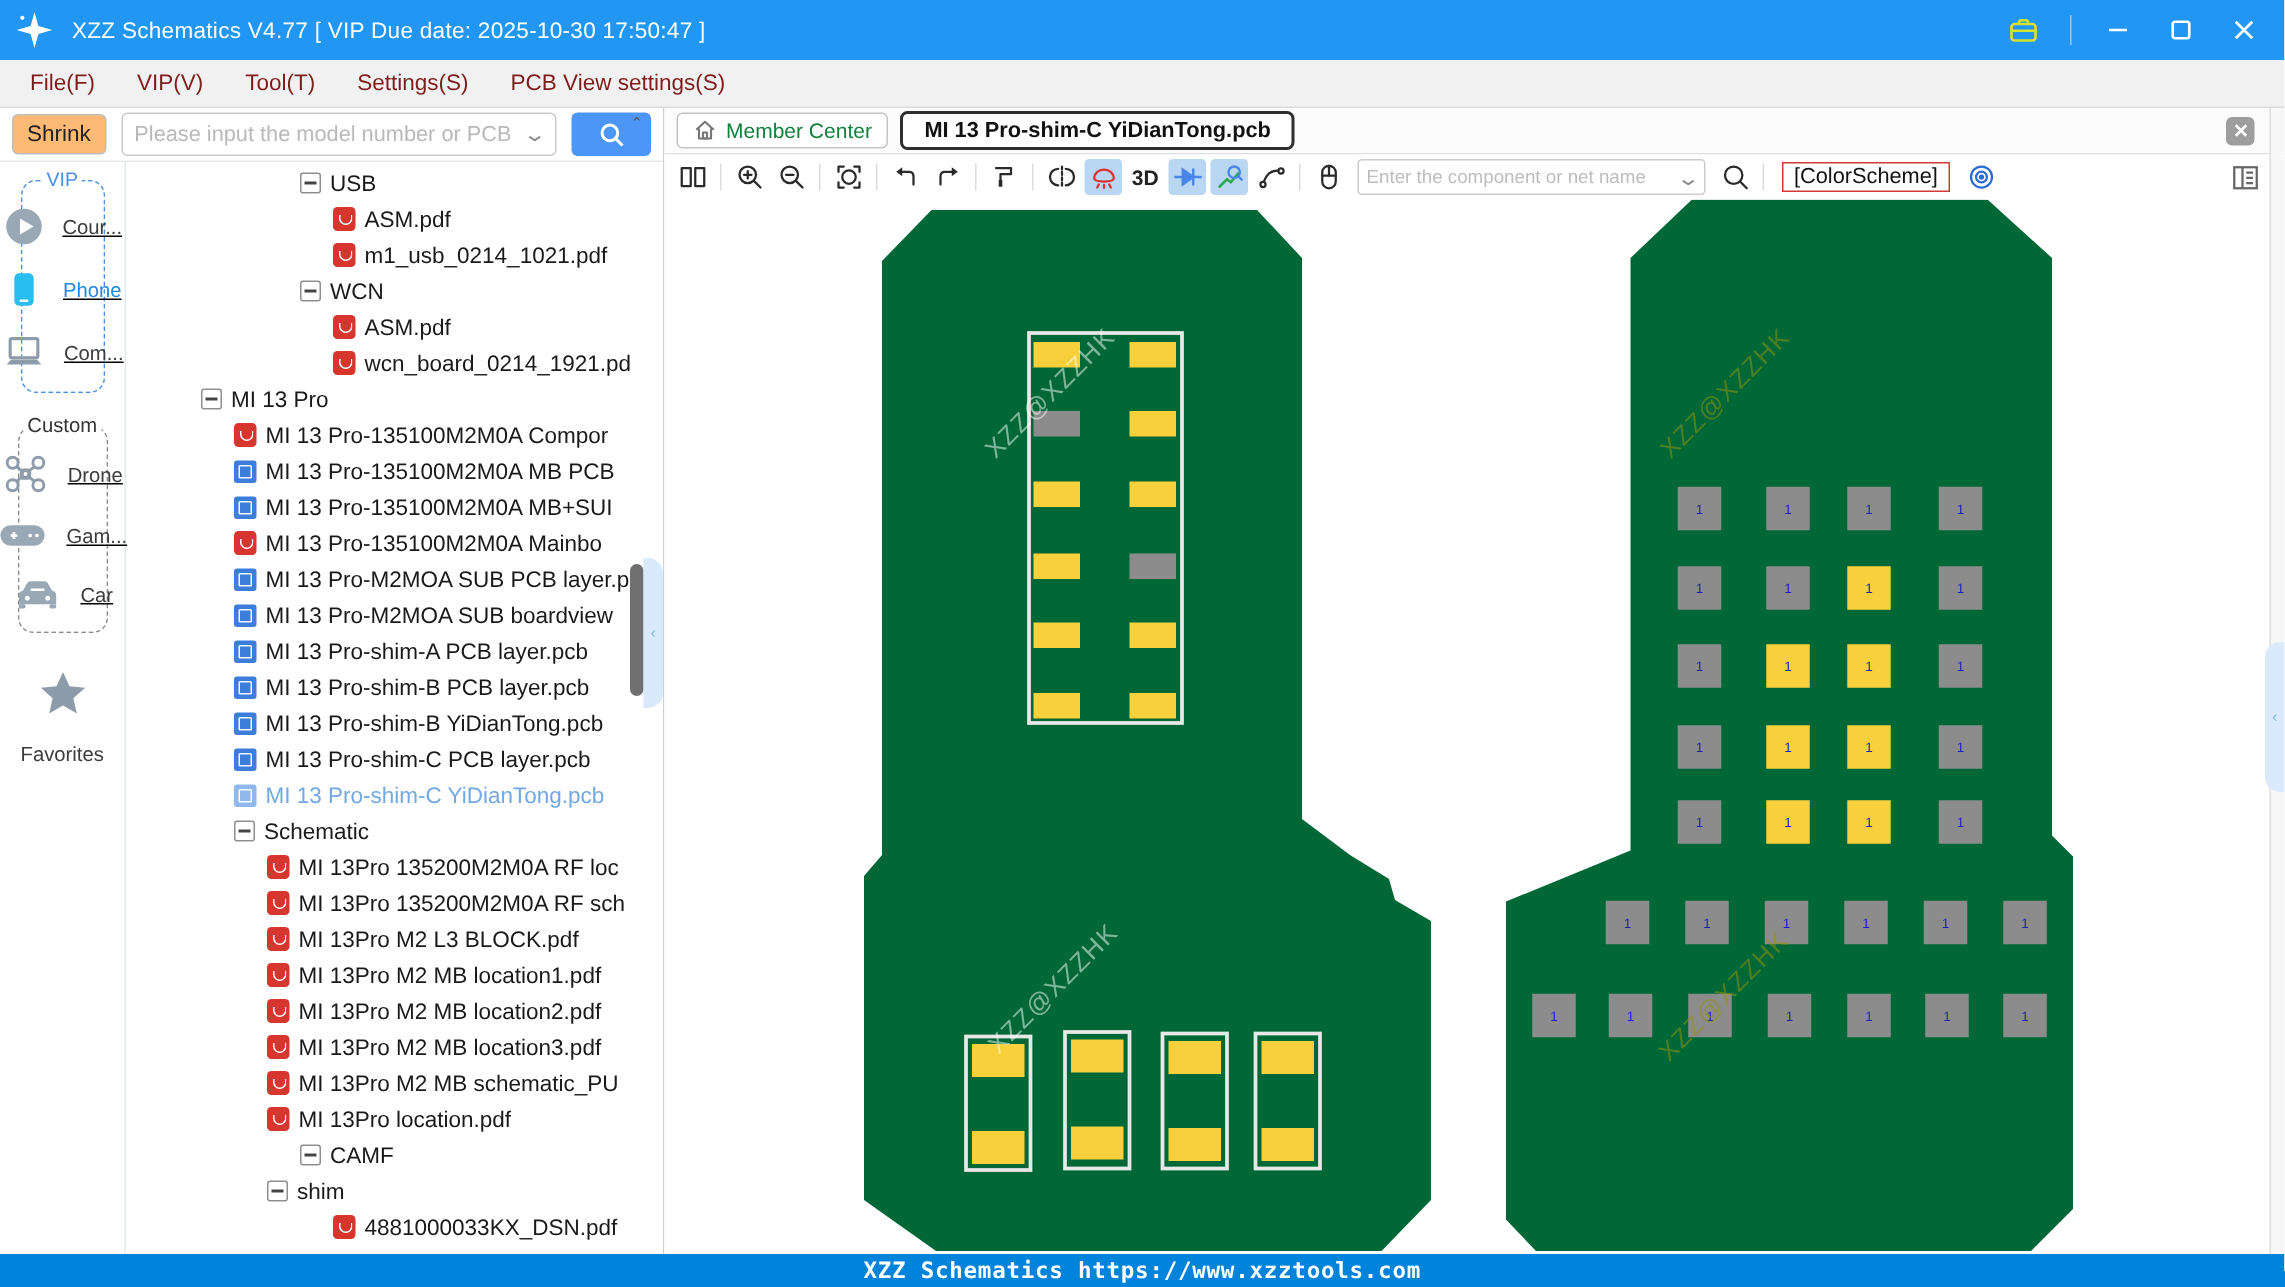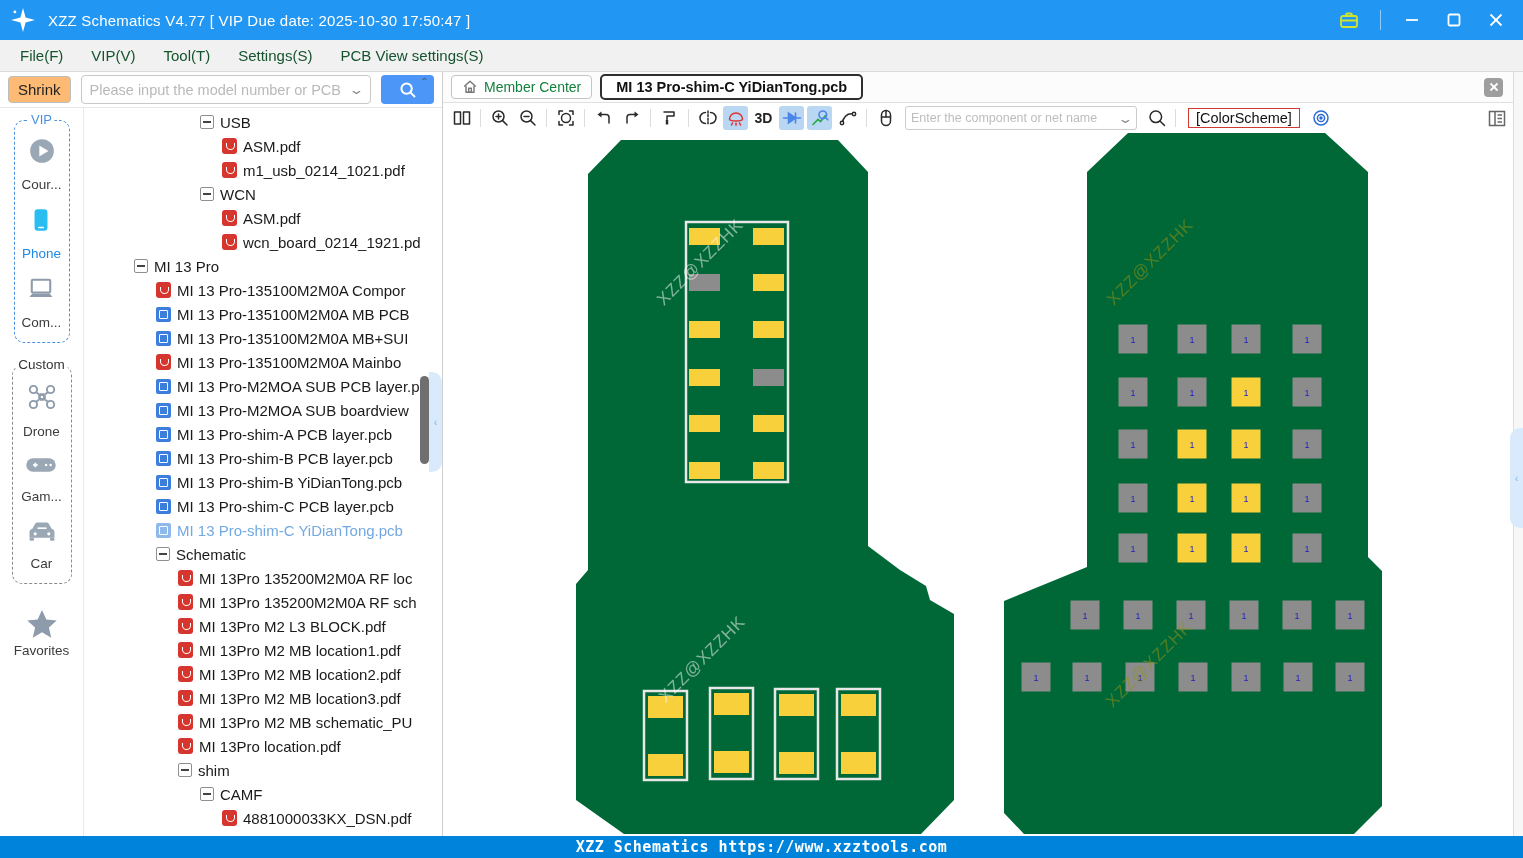--- a/index.html
+++ b/index.html
@@ -8,21 +8,21 @@
   
   .titlebar { height:40px; background:#2196F3; display:flex; align-items:center; padding:0 0 0 10px; color:#fff; }
   .app-icon { width:26px; height:26px; margin-right:12px; }
   .title-text { font-size:15px; letter-spacing:.2px; }
   .tb-right { margin-left:auto; display:flex; align-items:center; gap:20px; padding-right:16px; }
   .tb-sep { width:1px; height:20px; background:rgba(255,255,255,.5); }
   .tb-btn { width:22px; height:22px; display:flex; align-items:center; justify-content:center; }
 
   
   .menubar { height:32px; background:#F1F1F1; border-bottom:1px solid #DCDCDC; display:flex; align-items:center; padding-left:6px; }
-  .menu-item { padding:0 14px; font-size:15px; color:#14532d; cursor:default; }
+  .menu-item { padding:0 14px; font-size:15px; color:#7f1d1d; cursor:default; }
 
   
   .main { display:flex; height:764px; }
   .left-panel { width:443px; border-right:1px solid #CFCFCF; display:flex; flex-direction:column; position:relative; background:#fff; }
   .right-panel { flex:1; display:flex; flex-direction:column; position:relative; background:#fff; }
 
   
   .search-row { height:36px; display:flex; align-items:center; gap:10px; padding:0 8px; border-bottom:1px solid #E6E6E6; }
   .shrink-btn { border:1px solid #BDBDBD; border-radius:4px; background:#fdba74; font-size:15px; color:#222; padding:4px 9px; }
   .model-input-wrap { flex:1; border:1px solid #C9C9C9; border-radius:4px; height:29px; display:flex; align-items:center; padding:0 8px; }
@@ -32,25 +32,25 @@
   .search-btn { width:53px; height:29px; background:#4C96F7; border:none; border-radius:4px; display:flex; align-items:center; justify-content:center; }
 
   
   .left-body { flex:1; display:flex; overflow:hidden; position:relative; }
   .vip-rail { width:84px; border-right:1px solid #E4EAF2; display:flex; flex-direction:column; align-items:center; padding-top:12px; }
   .dash-box { width:56px; border:1.6px dashed #4A90E2; border-radius:10px; position:relative; display:flex; flex-direction:column; align-items:center; padding:16px 0 8px; }
   .dash-box.gray { border-color:#8A8A8A; margin-top:22px; width:60px; }
   .box-label { position:absolute; top:-9px; left:50%; transform:translateX(-50%); background:#fff; padding:0 3px; font-size:13px; }
   .box-label.blue { color:#4A90E2; }
   .box-label.dark { color:#333; font-size:13.5px; }
-  .rail-item { display:flex; flex-direction:column; align-items:center; gap:12px; margin-bottom:14px; }
+  .rail-item { display:flex; flex-direction:row; align-items:center; gap:12px; margin-bottom:14px;text-decoration:underline; }
   .rail-item:last-child { margin-bottom:4px; }
   .rail-label { font-size:13.5px; color:#3c3c3c; }
   .rail-label.active { color:#1E88E5; }
-  .favorites { margin-top:24px; display:flex; flex-direction:column; align-items:center; gap:3px; }
+  .favorites { margin-top:24px; display:flex; flex-direction:column; align-items:center; gap:17px; }
 
   
   .tree { flex:1; overflow:hidden; padding-top:2px; white-space:nowrap; }
   .trow { height:24px; display:flex; align-items:center; font-size:15px; color:#1a1a1a; }
   .trow .lbl { margin-left:6px; }
   .trow.sel .lbl { color:#72A9E2; }
   .exp { width:14px; height:14px; border:1px solid #8f8f8f; border-radius:2px; background:#fff; display:inline-flex; align-items:center; justify-content:center; flex:none; }
   .exp::after { content:""; width:8px; height:2px; background:#444; }
   .ic-pdf { width:15px; height:16px; background:#D6362E; border-radius:3px; position:relative; flex:none; }
   .ic-pdf::after { content:""; position:absolute; left:3.5px; top:4.5px; width:7px; height:6px; border:1.6px solid #fff; border-top:none; border-radius:0 0 7px 7px; }
@@ -333,27 +333,27 @@
             <span class="lbl">MI 13Pro M2 MB location3.pdf</span>
           </div>
           <div class="trow" style="padding-left: 94px;">
             <span class="ic-pdf"></span>
             <span class="lbl">MI 13Pro M2 MB schematic_PU</span>
           </div>
           <div class="trow" style="padding-left: 94px;">
             <span class="ic-pdf"></span>
             <span class="lbl">MI 13Pro location.pdf</span>
           </div>
-          <div class="trow" style="padding-left: 94px;">
-            <span class="exp"></span>
-            <span class="lbl">shim</span>
-          </div>
           <div class="trow" style="padding-left: 116px;">
             <span class="exp"></span>
             <span class="lbl">CAMF</span>
+          </div>
+          <div class="trow" style="padding-left: 94px;">
+            <span class="exp"></span>
+            <span class="lbl">shim</span>
           </div>
           <div class="trow" style="padding-left: 138px;">
             <span class="ic-pdf"></span>
             <span class="lbl">4881000033KX_DSN.pdf</span>
           </div>
         </div>
     </div>
 
     <div class="tree-scroll">
       <span class="scroll-up">⌃</span>

